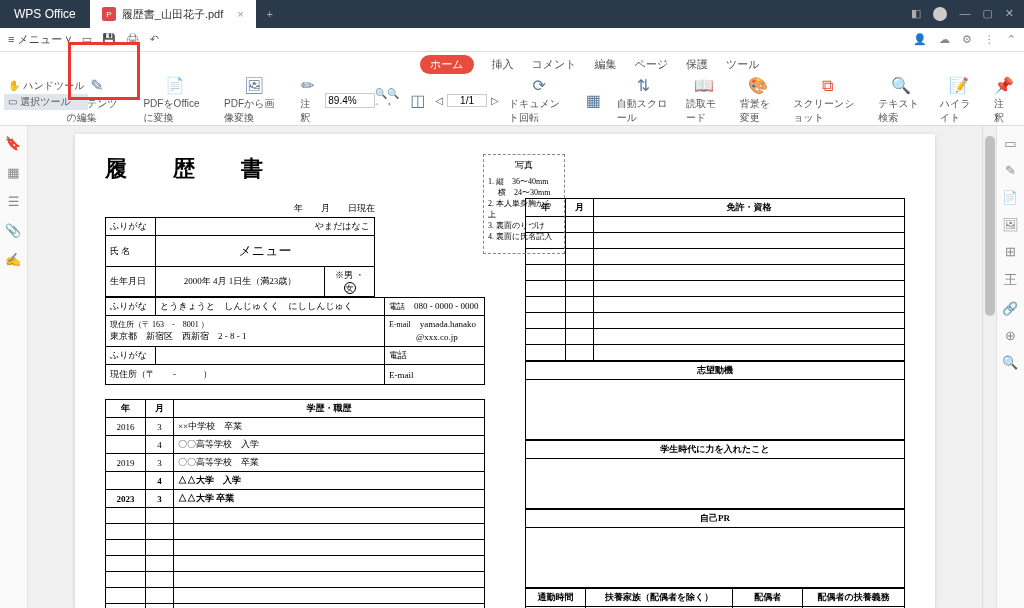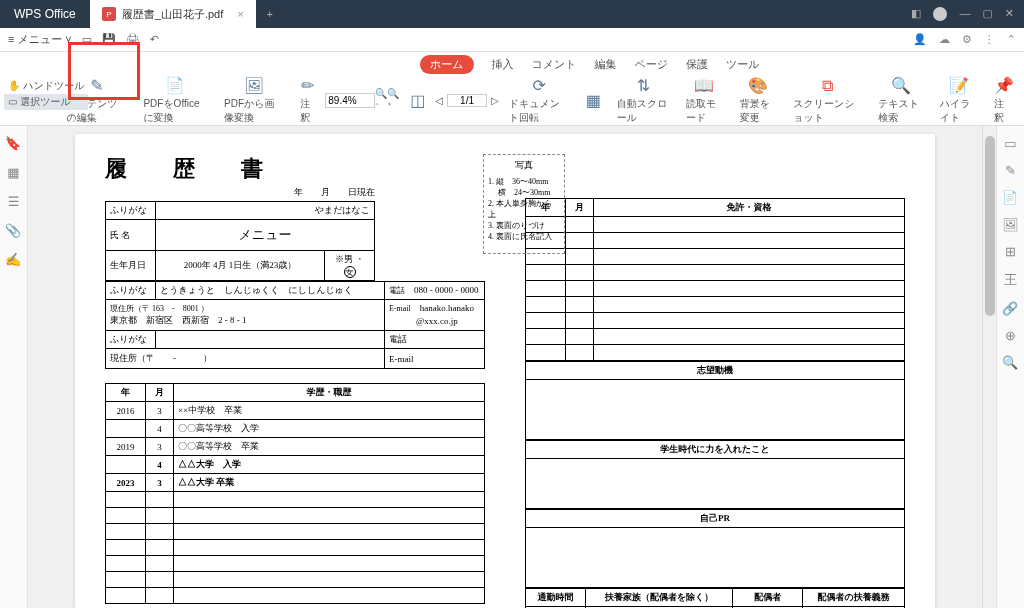--- a/index.html
+++ b/index.html
@@ -30,21 +30,21 @@
 .leftbar { width: 28px; background: #fafafa; border-right: 1px solid #e0e0e0; display: flex; flex-direction: column; align-items: center; gap: 14px; padding-top: 10px; color: #888; }
 .leftbar span { cursor: pointer; font-size: 13px; }
 .rightbar { width: 28px; background: #fafafa; border-left: 1px solid #e0e0e0; display: flex; flex-direction: column; align-items: center; gap: 12px; padding-top: 10px; color: #888; }
 .rightbar span { cursor: pointer; font-size: 13px; }
 .canvas { flex: 1; background: #f0f0f0; overflow: auto; position: relative; display: flex; justify-content: center; padding-top: 8px; }
 .scrollbar-v { width: 14px; background: #f0f0f0; border-left: 1px solid #ddd; position: relative; }
 .scrollbar-v .thumb { position: absolute; top: 10px; left: 2px; width: 10px; height: 180px; background: #c0c0c0; border-radius: 5px; }
 .page { width: 860px; background: #fff; box-shadow: 0 1px 4px rgba(0,0,0,0.15); position: relative; font-size: 10px; color: #000; font-family: "MS Mincho", serif; }
 .page-inner { padding: 20px 30px; display: flex; gap: 40px; }
 .col { flex: 1; }
-h1.title { font-size: 22px; letter-spacing: 12px; font-weight: bold; margin-bottom: 2px; }
+h1.title { font-size: 22px; letter-spacing: 12px; font-weight: bold; margin-bottom: 18px; }
 .date-line { text-align: right; font-size: 9px; margin-bottom: 2px; }
 table.rt { border-collapse: collapse; width: 100%; }
 table.rt td, table.rt th { border: 1px solid #000; padding: 2px 4px; font-size: 9px; }
 .small { font-size: 8px; }
 .photo-box { border: 1px dashed #888; width: 82px; height: 100px; position: absolute; left: 408px; top: 20px; font-size: 8px; padding: 4px; text-align: left; }
 .photo-box .pt { text-align: center; margin-bottom: 4px; font-size: 9px; }
 .section-head { text-align: center; font-size: 10px; }
 .circle { display: inline-block; border: 1px solid #000; border-radius: 50%; width: 12px; height: 12px; line-height: 11px; text-align: center; font-size: 8px; }
 </style>
 </head>
@@ -210,21 +210,21 @@
                 <tr>
                   <td class="small" style="width:50px">ふりがな</td>
                   <td class="small">とうきょうと　しんじゅくく　にししんじゅく</td>
                   <td style="width:100px"><span class="small">電話</span>　<span>080 - 0000 - 0000</span></td>
                 </tr>
             <tr>
                   <td colspan="2">
                     <div class="small">現住所（〒 163　-　8001 ）</div>
                     <div>東京都　新宿区　西新宿　2 - 8 - 1</div>
                   </td>
-                  <td><span class="small">E-mail</span>　<span>hanako.hanako</span><br>　　　<span>@xxx.co.jp</span></td>
+                  <td><span class="small">E-mail</span>　<span>yamada.hanako</span><br>　　　<span>@xxx.co.jp</span></td>
                 </tr>
             <tr>
                   <td class="small">ふりがな</td>
                   <td></td>
                   <td class="small">電話</td>
                 </tr>
             <tr>
                   <td colspan="2" class="small" style="height:20px">現住所（〒　　-　　　）</td>
                   <td class="small">E-mail</td>
                 </tr>

